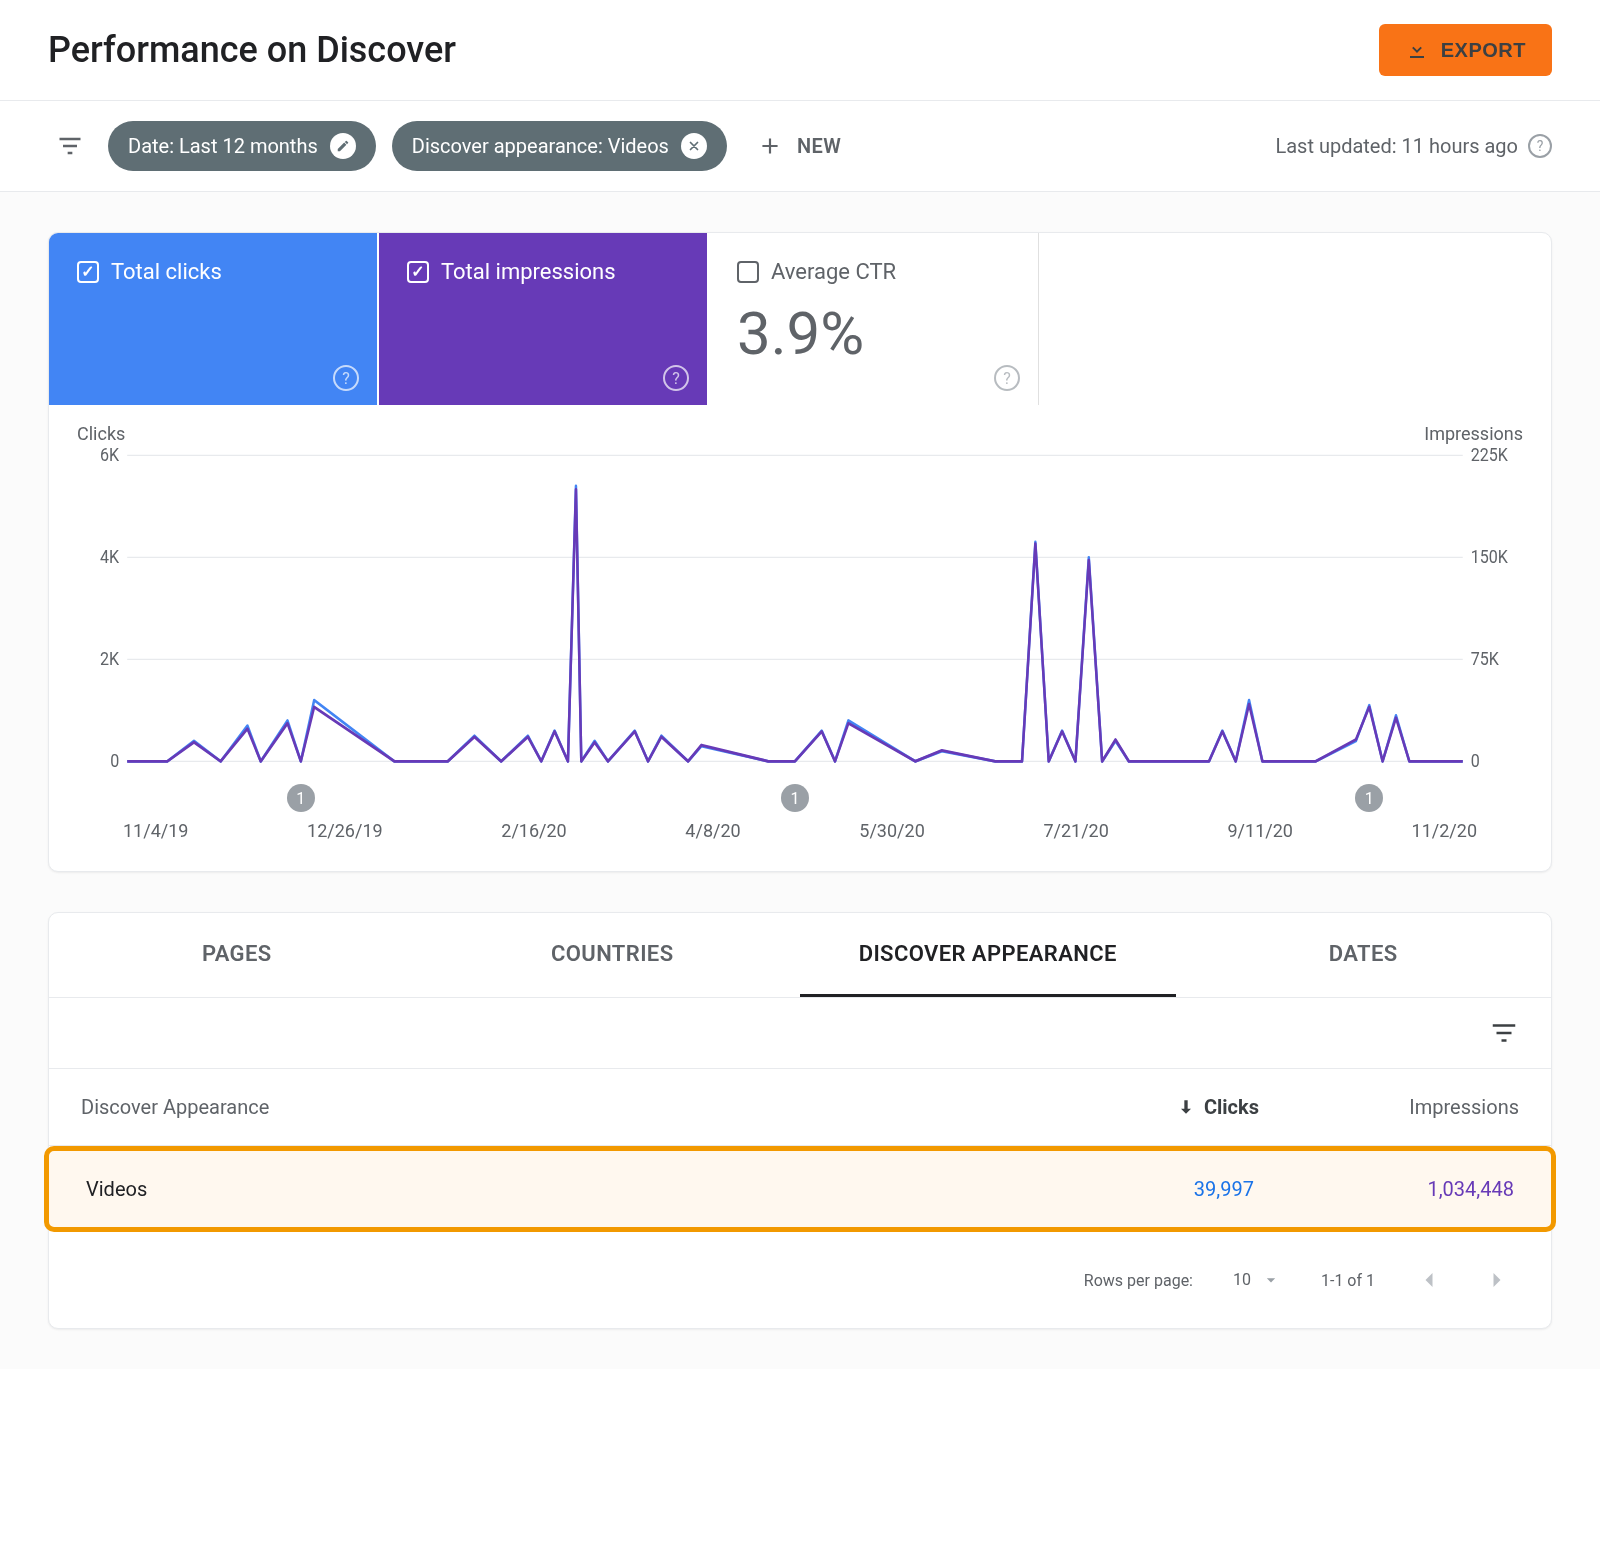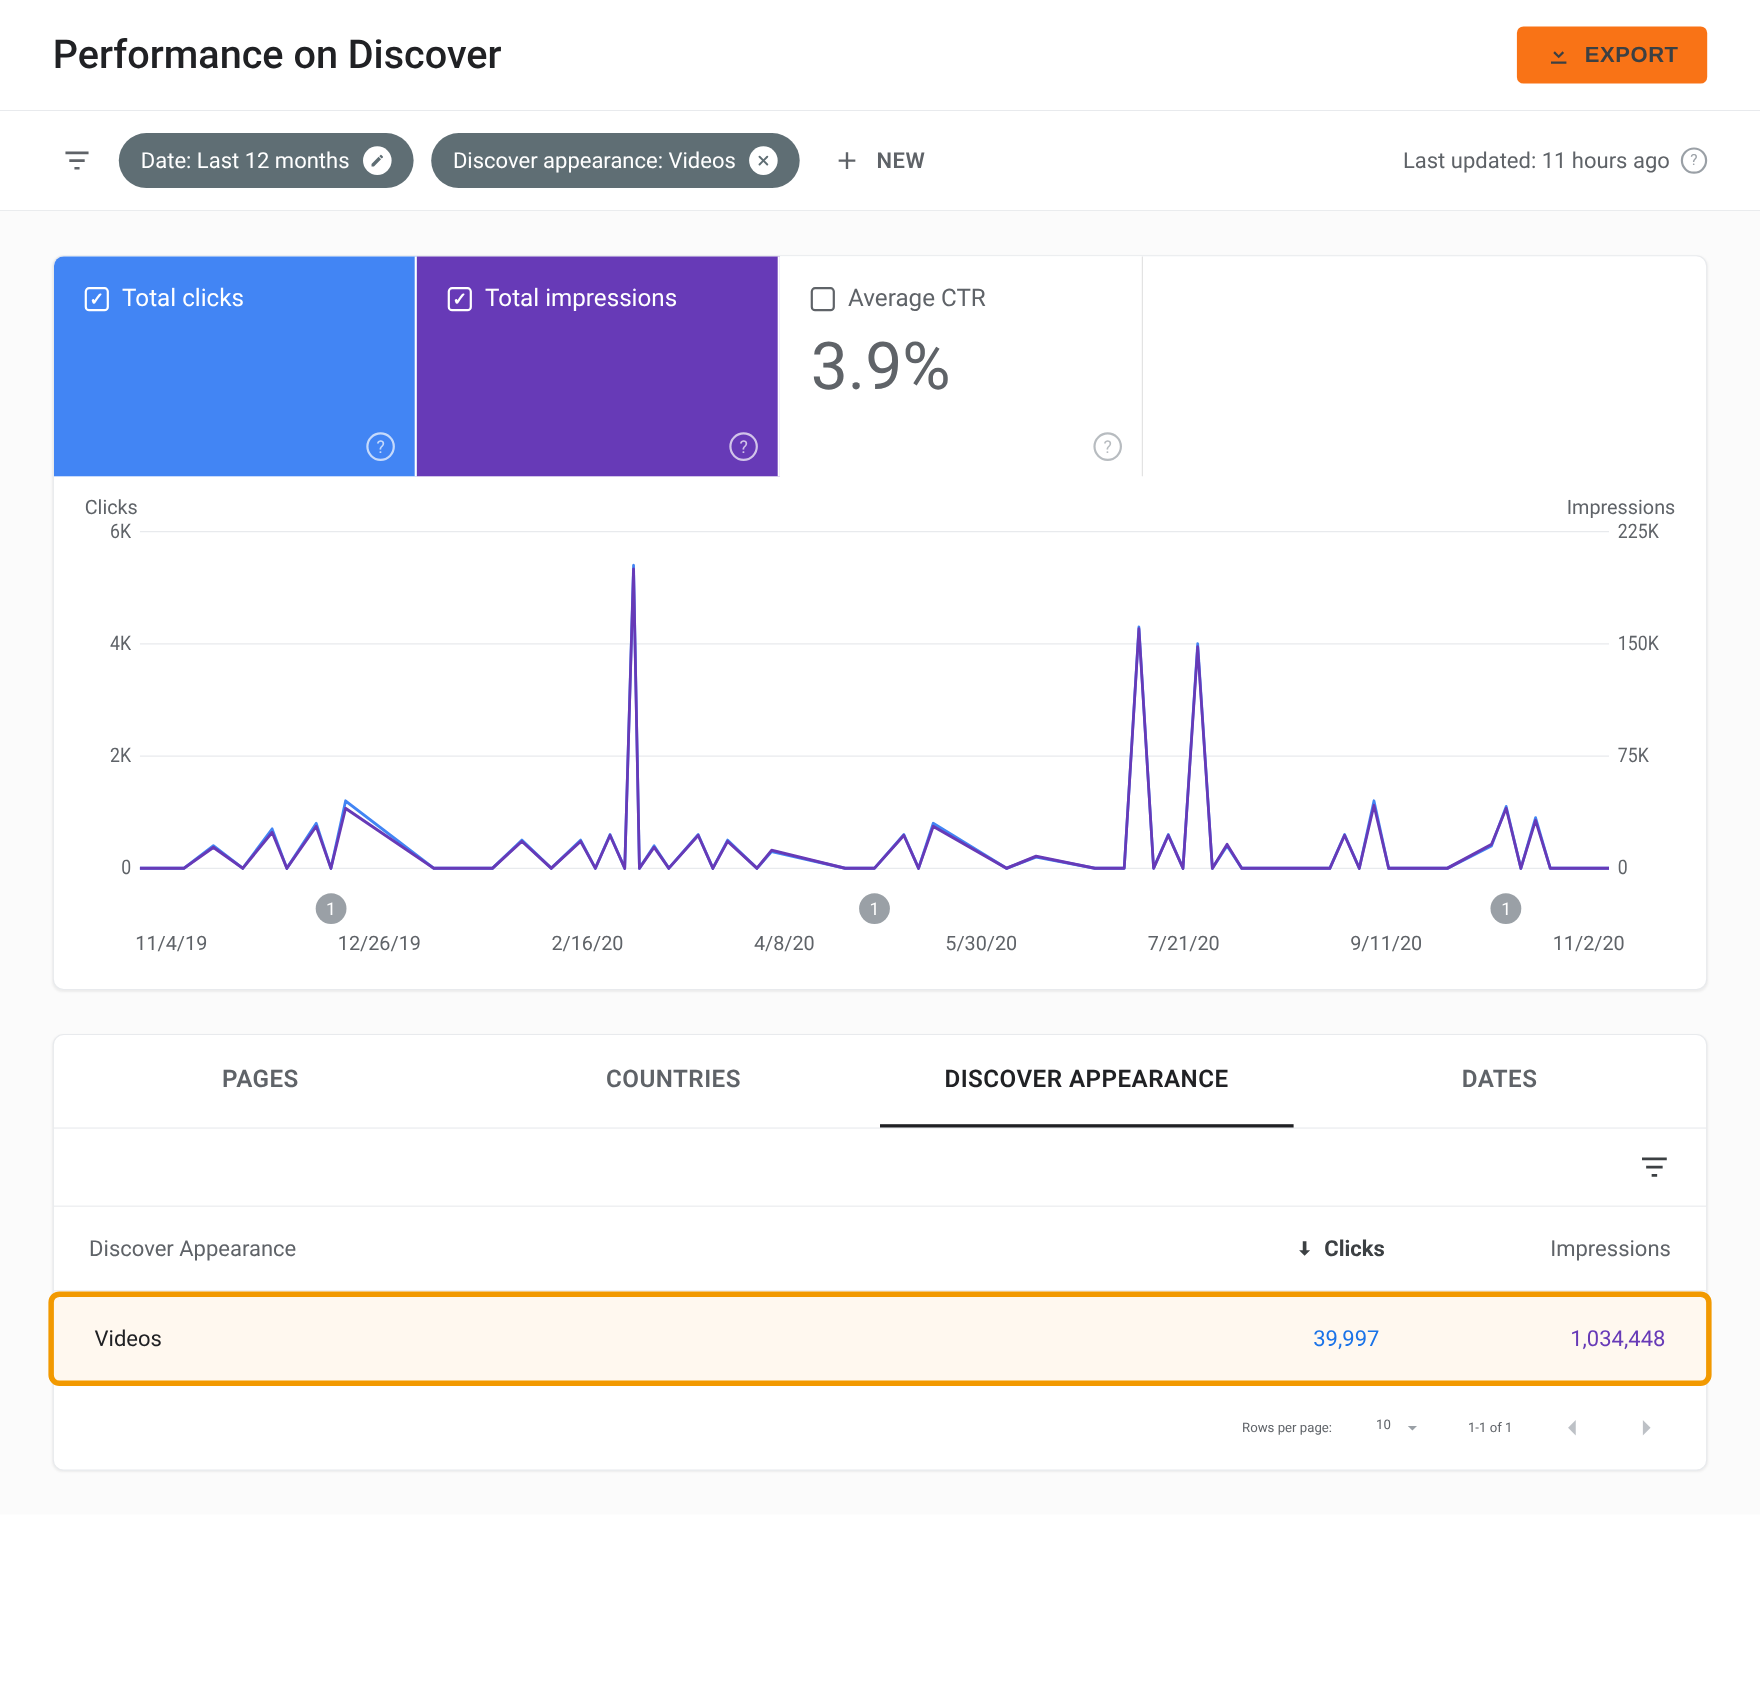--- a/index.html
+++ b/index.html
@@ -64,21 +64,21 @@
   .card {
     background: #fff;
     border: 1px solid #e8eaed;
     border-radius: 10px;
     box-shadow: 0 1px 2px rgba(60,64,67,0.08);
   }
   .chart-card { overflow: hidden; margin-bottom: 40px; }
   .metrics { display: flex; }
   .metric {
     position: relative;
-    width: 330px; height: 200px;
+    width: 330px; height: 172px;
     padding: 26px 28px;
     border-right: 2px solid #fff;
   }
   .metric-blue { background: #4285f4; color:#fff; }
   .metric-purple { background: #673ab7; color:#fff; }
   .metric-white { background: #fff; color:#5f6368; border-right: 1px solid #e0e0e0;}
   .metric-check {
     display:flex; align-items:center; gap:12px; font-size:22px;
   }
   .checkbox {
@@ -133,21 +133,21 @@
   .table-row { border-bottom:none; }
   .table-row .col-name { color:#202124; }
   .table-row .col-clicks { color:#1a73e8; }
   .table-row .col-impr { color:#673ab7; }
   .highlight-wrap {
     border:5px solid #f29900; border-radius:10px; background:#fff8ef;
     margin:0 -5px; padding:0 5px;
   }
   .pager {
     display:flex; align-items:center; justify-content:flex-end; gap:40px;
-    padding:24px 40px; color:#5f6368; font-size:12px;
+    padding:34px 40px; color:#5f6368; font-size:16px;
   }
   .pager .select { display:flex; align-items:flex-start; gap:10px; }
   .pager svg { color:#bdc1c6; }
 
   svg { display:block; }
 </style>
 </head>
 <body>
 
 <div class="header">

